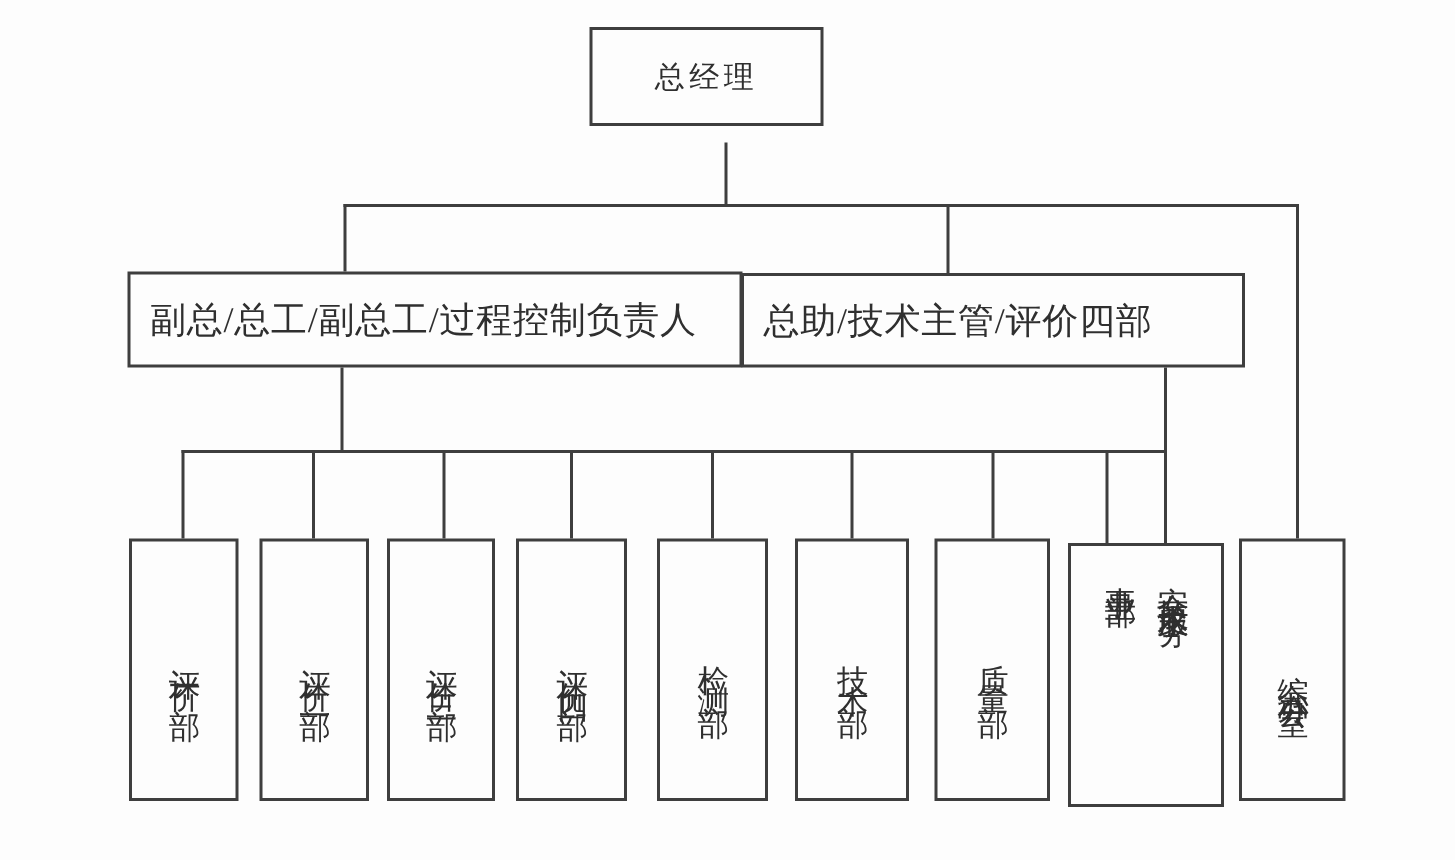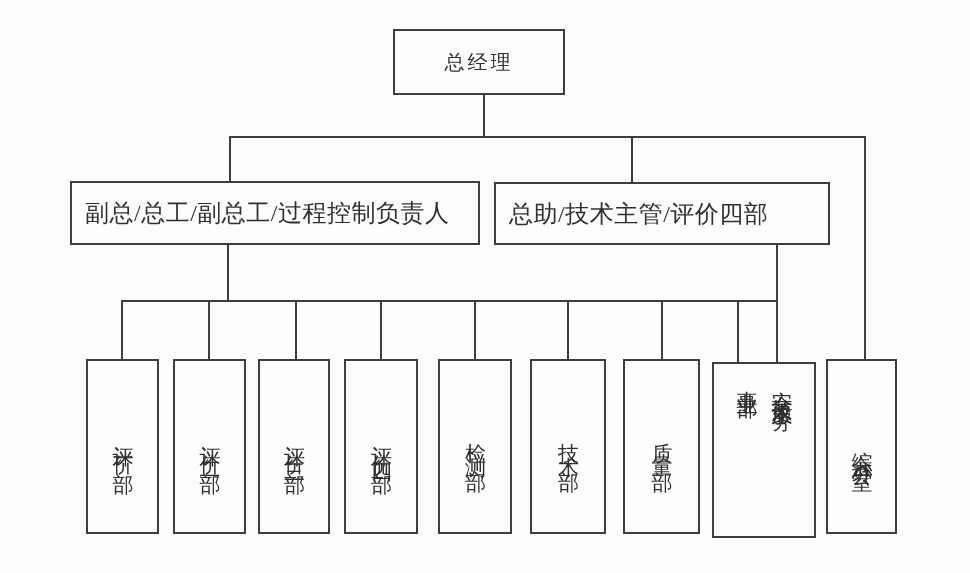--- a/index.html
+++ b/index.html
@@ -71,25 +71,25 @@
   <div class="line v" style="left:776px;top:243px;height:121px"></div>
   <div class="line v" style="left:121px;top:300px;height:60px"></div>
   <div class="line v" style="left:208px;top:300px;height:60px"></div>
   <div class="line v" style="left:295px;top:300px;height:60px"></div>
   <div class="line v" style="left:380px;top:300px;height:60px"></div>
   <div class="line v" style="left:474px;top:300px;height:60px"></div>
   <div class="line v" style="left:567px;top:300px;height:60px"></div>
   <div class="line v" style="left:661px;top:300px;height:60px"></div>
   <div class="line v" style="left:737px;top:300px;height:64px"></div>
 
-  <div class="box gm-box" style="left:393px;top:29px;width:172px;height:66px">
+  <div class="box gm-box" style="left:393px;top:18px;width:156px;height:66px">
     <span>总经理</span>
   </div>
 
-  <div class="box l2-box" style="left:70px;top:181px;width:410px;height:64px">
+  <div class="box l2-box" style="left:85px;top:181px;width:410px;height:64px">
     <span>副总/总工/副总工/过程控制负责人</span>
   </div>
   <div class="box l2-box" style="left:494px;top:182px;width:336px;height:63px">
     <span>总助/技术主管/评价四部</span>
   </div>
 
   <div class="box dept-box" style="left:86px;top:359px;width:73px;height:175px">
     <span class="vtext ls4">评价一部</span>
   </div>
   <div class="box dept-box" style="left:173px;top:359px;width:73px;height:175px">

